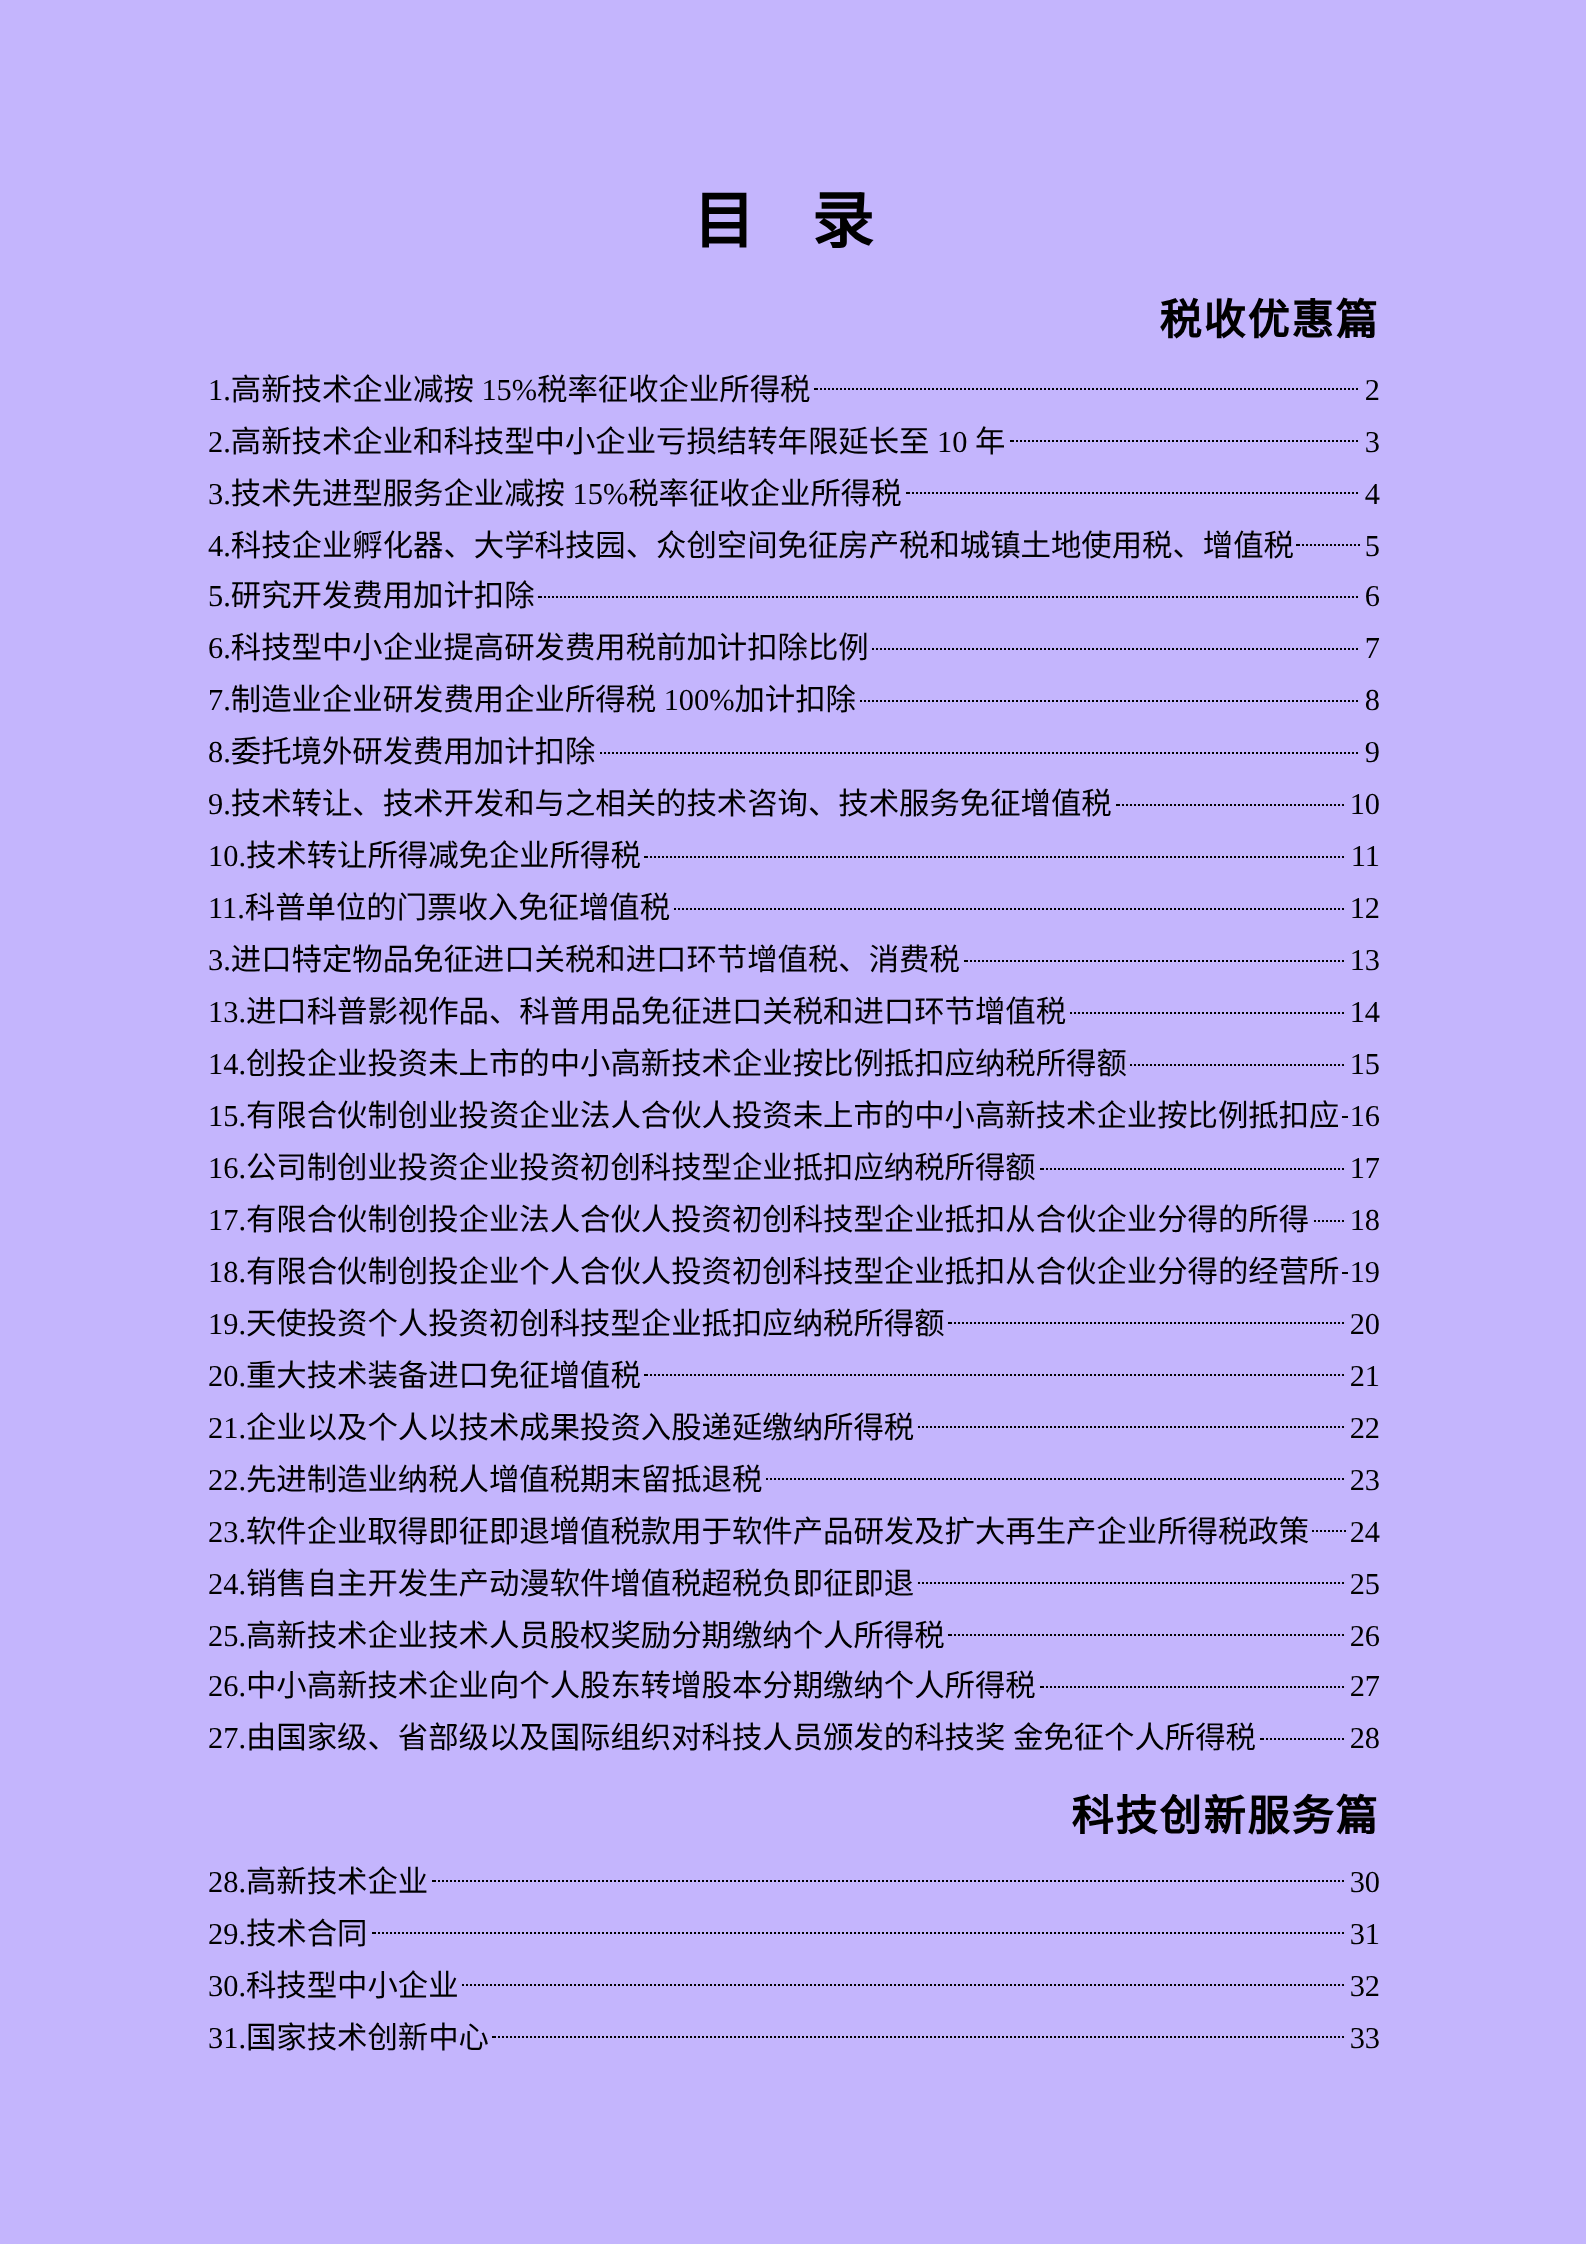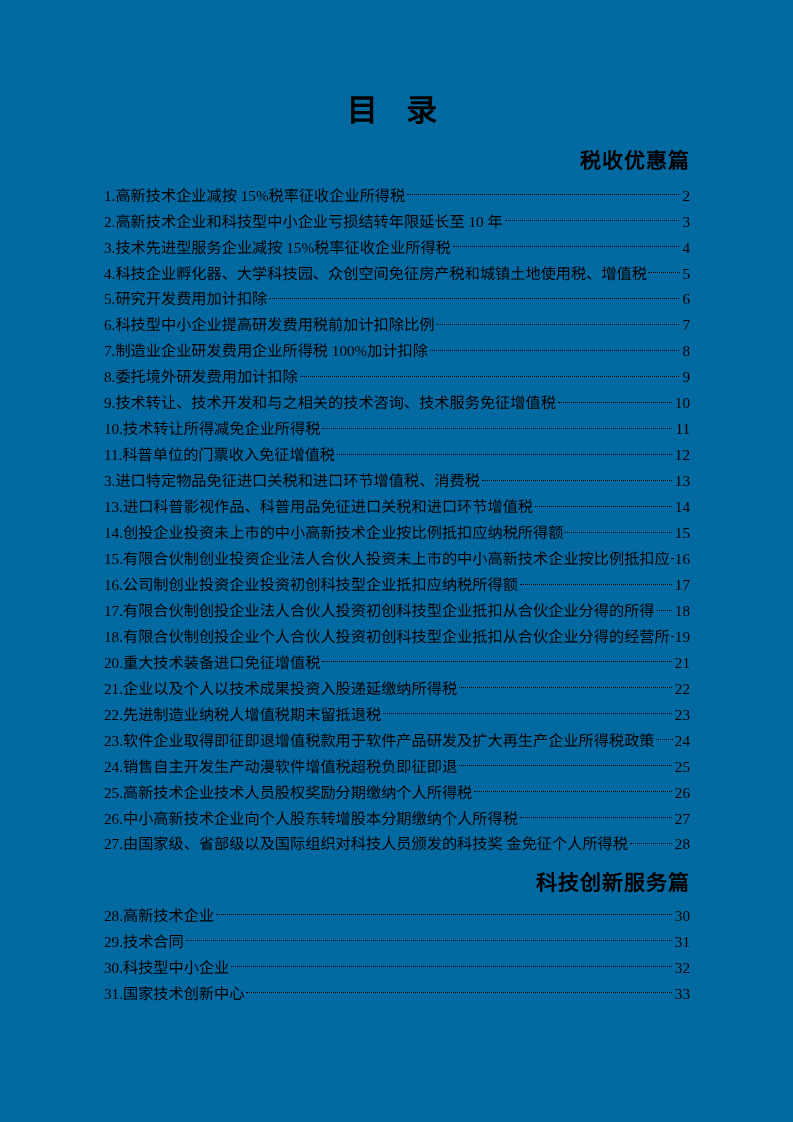--- a/index.html
+++ b/index.html
@@ -3,21 +3,21 @@
 <meta charset="utf-8">
 <style>
   html, body {
     margin: 0;
     padding: 0;
     background: #8a8a8a;
   }
   .page {
     width: 793px;
     height: 1122px;
-    background: #0369a1;
+    background: #c4b5fd;
     margin: 0 auto;
     position: relative;
     box-sizing: border-box;
     font-family: "Liberation Serif", "DejaVu Serif", serif;
     color: #000000;
     overflow: hidden;
   }
   .content {
     position: absolute;
     left: 104px;
@@ -175,20 +175,25 @@
       <span class="toc-text">17.有限合伙制创投企业法人合伙人投资初创科技型企业抵扣从合伙企业分得的所得</span>
       <span class="toc-dots"></span>
       <span class="toc-page">18</span>
     </div>
     <div class="toc-entry tight">
       <span class="toc-text">18.有限合伙制创投企业个人合伙人投资初创科技型企业抵扣从合伙企业分得的经营所得</span>
       <span class="toc-dots"></span>
       <span class="toc-page">19</span>
     </div>
     <div class="toc-entry">
+      <span class="toc-text">19.天使投资个人投资初创科技型企业抵扣应纳税所得额</span>
+      <span class="toc-dots"></span>
+      <span class="toc-page">20</span>
+    </div>
+    <div class="toc-entry">
       <span class="toc-text">20.重大技术装备进口免征增值税</span>
       <span class="toc-dots"></span>
       <span class="toc-page">21</span>
     </div>
     <div class="toc-entry">
       <span class="toc-text">21.企业以及个人以技术成果投资入股递延缴纳所得税</span>
       <span class="toc-dots"></span>
       <span class="toc-page">22</span>
     </div>
     <div class="toc-entry">

